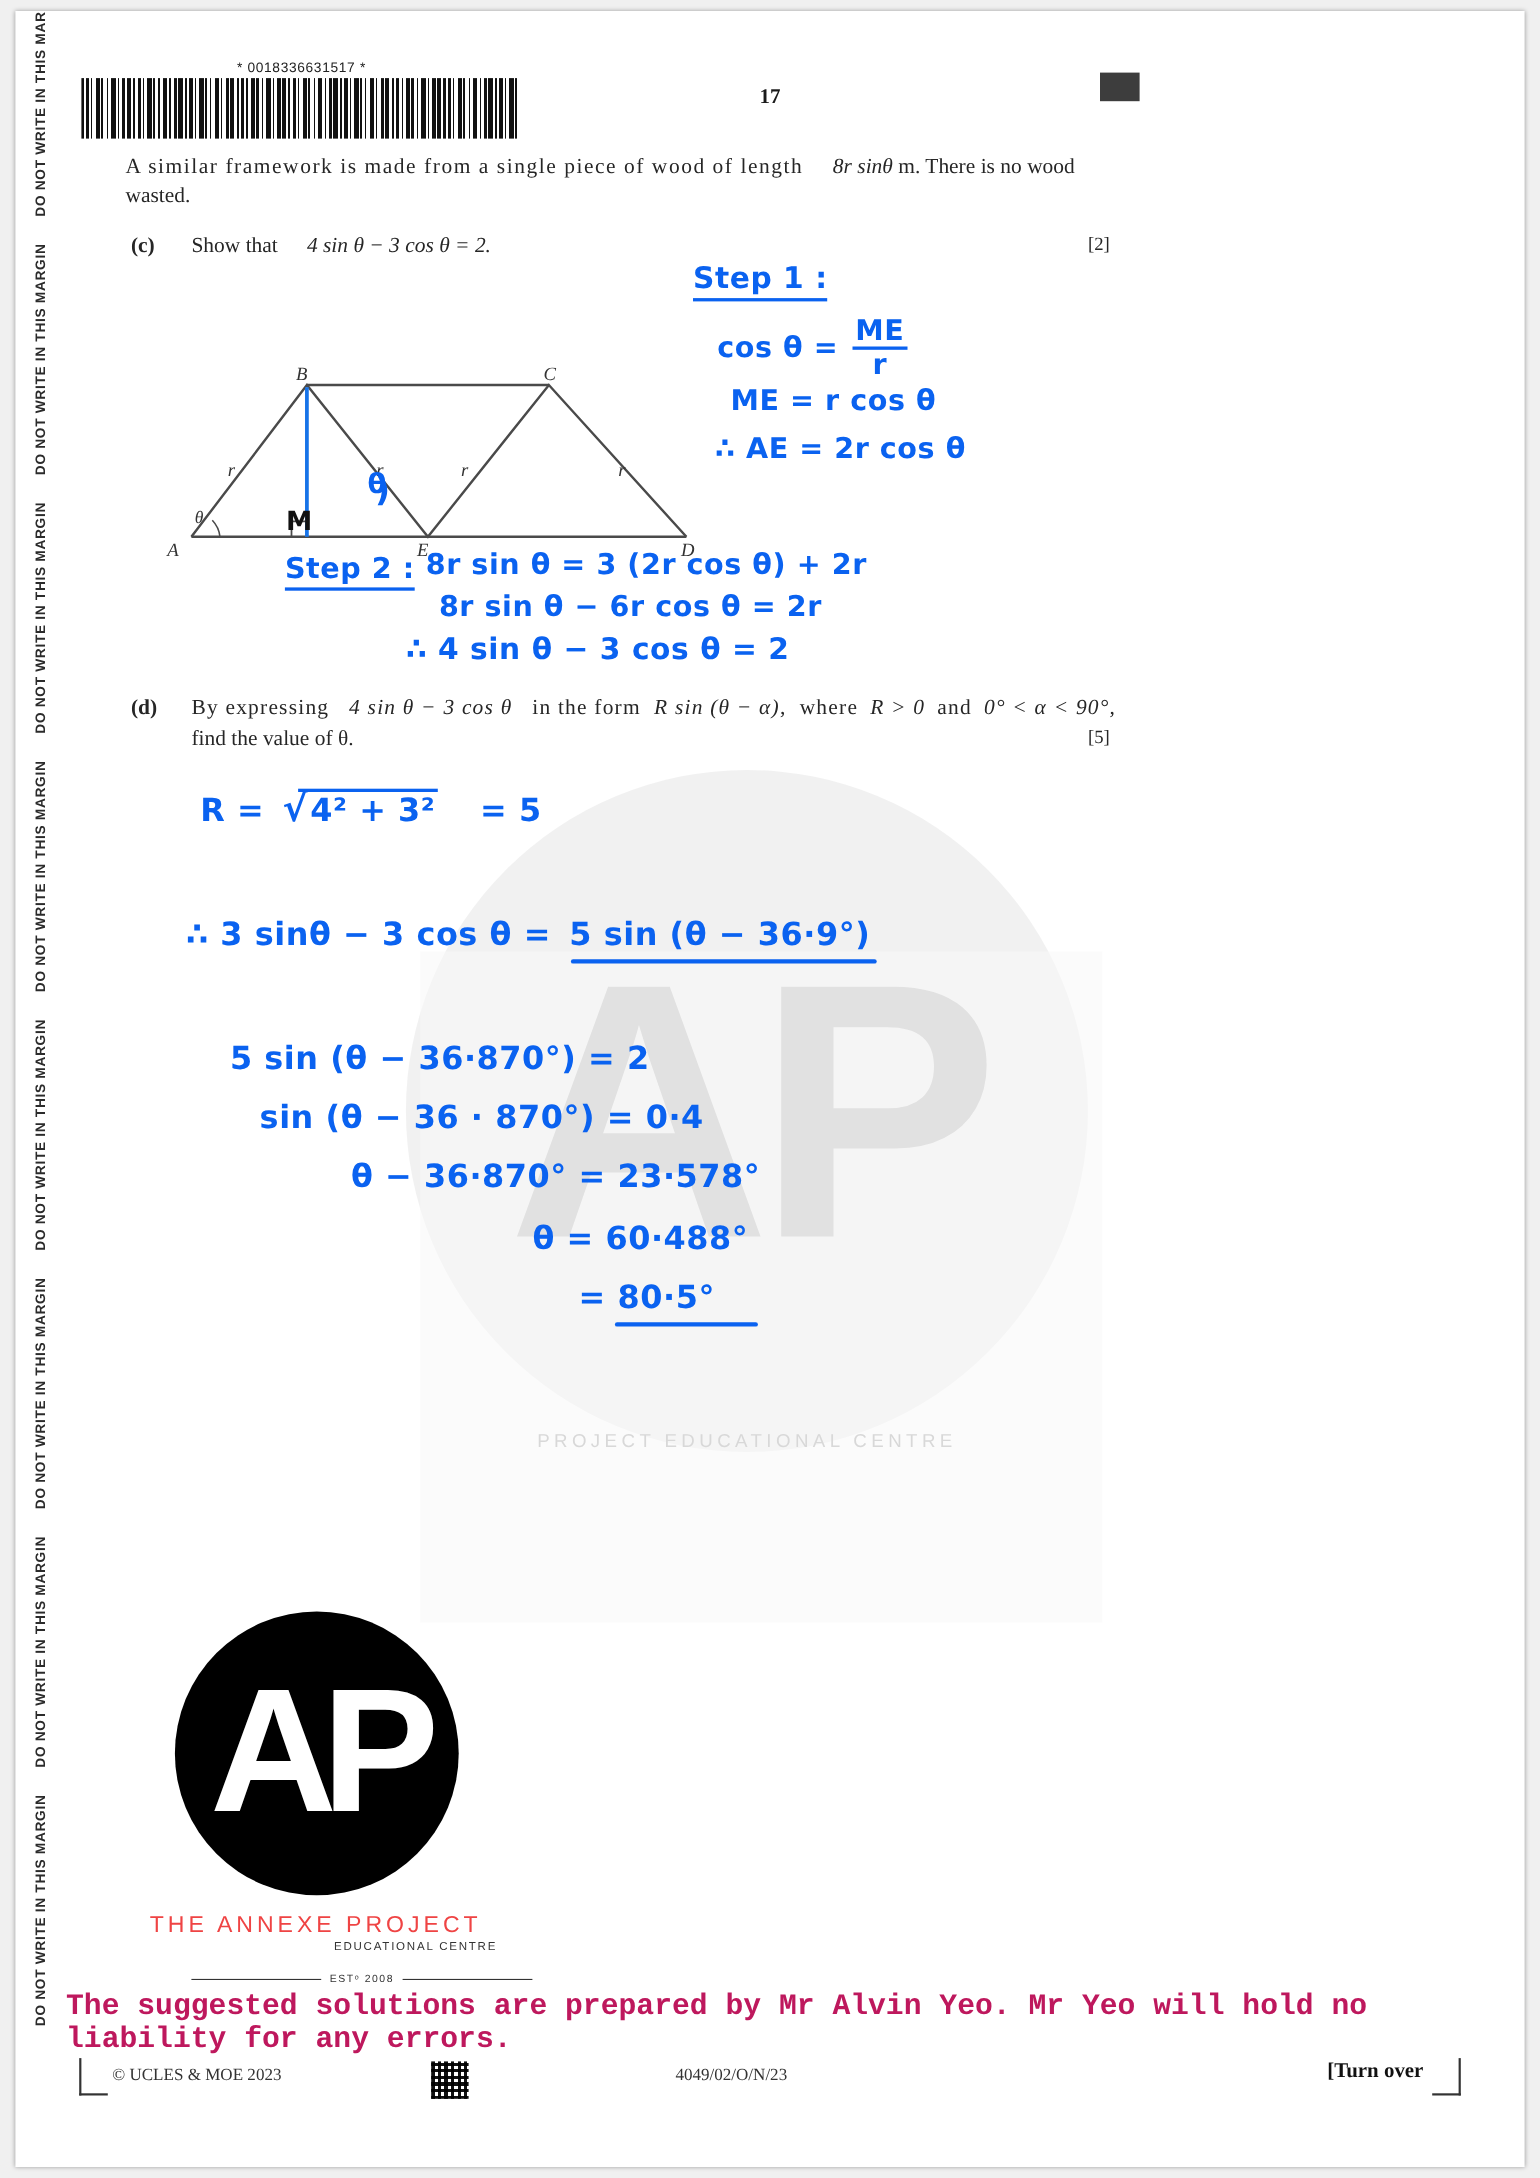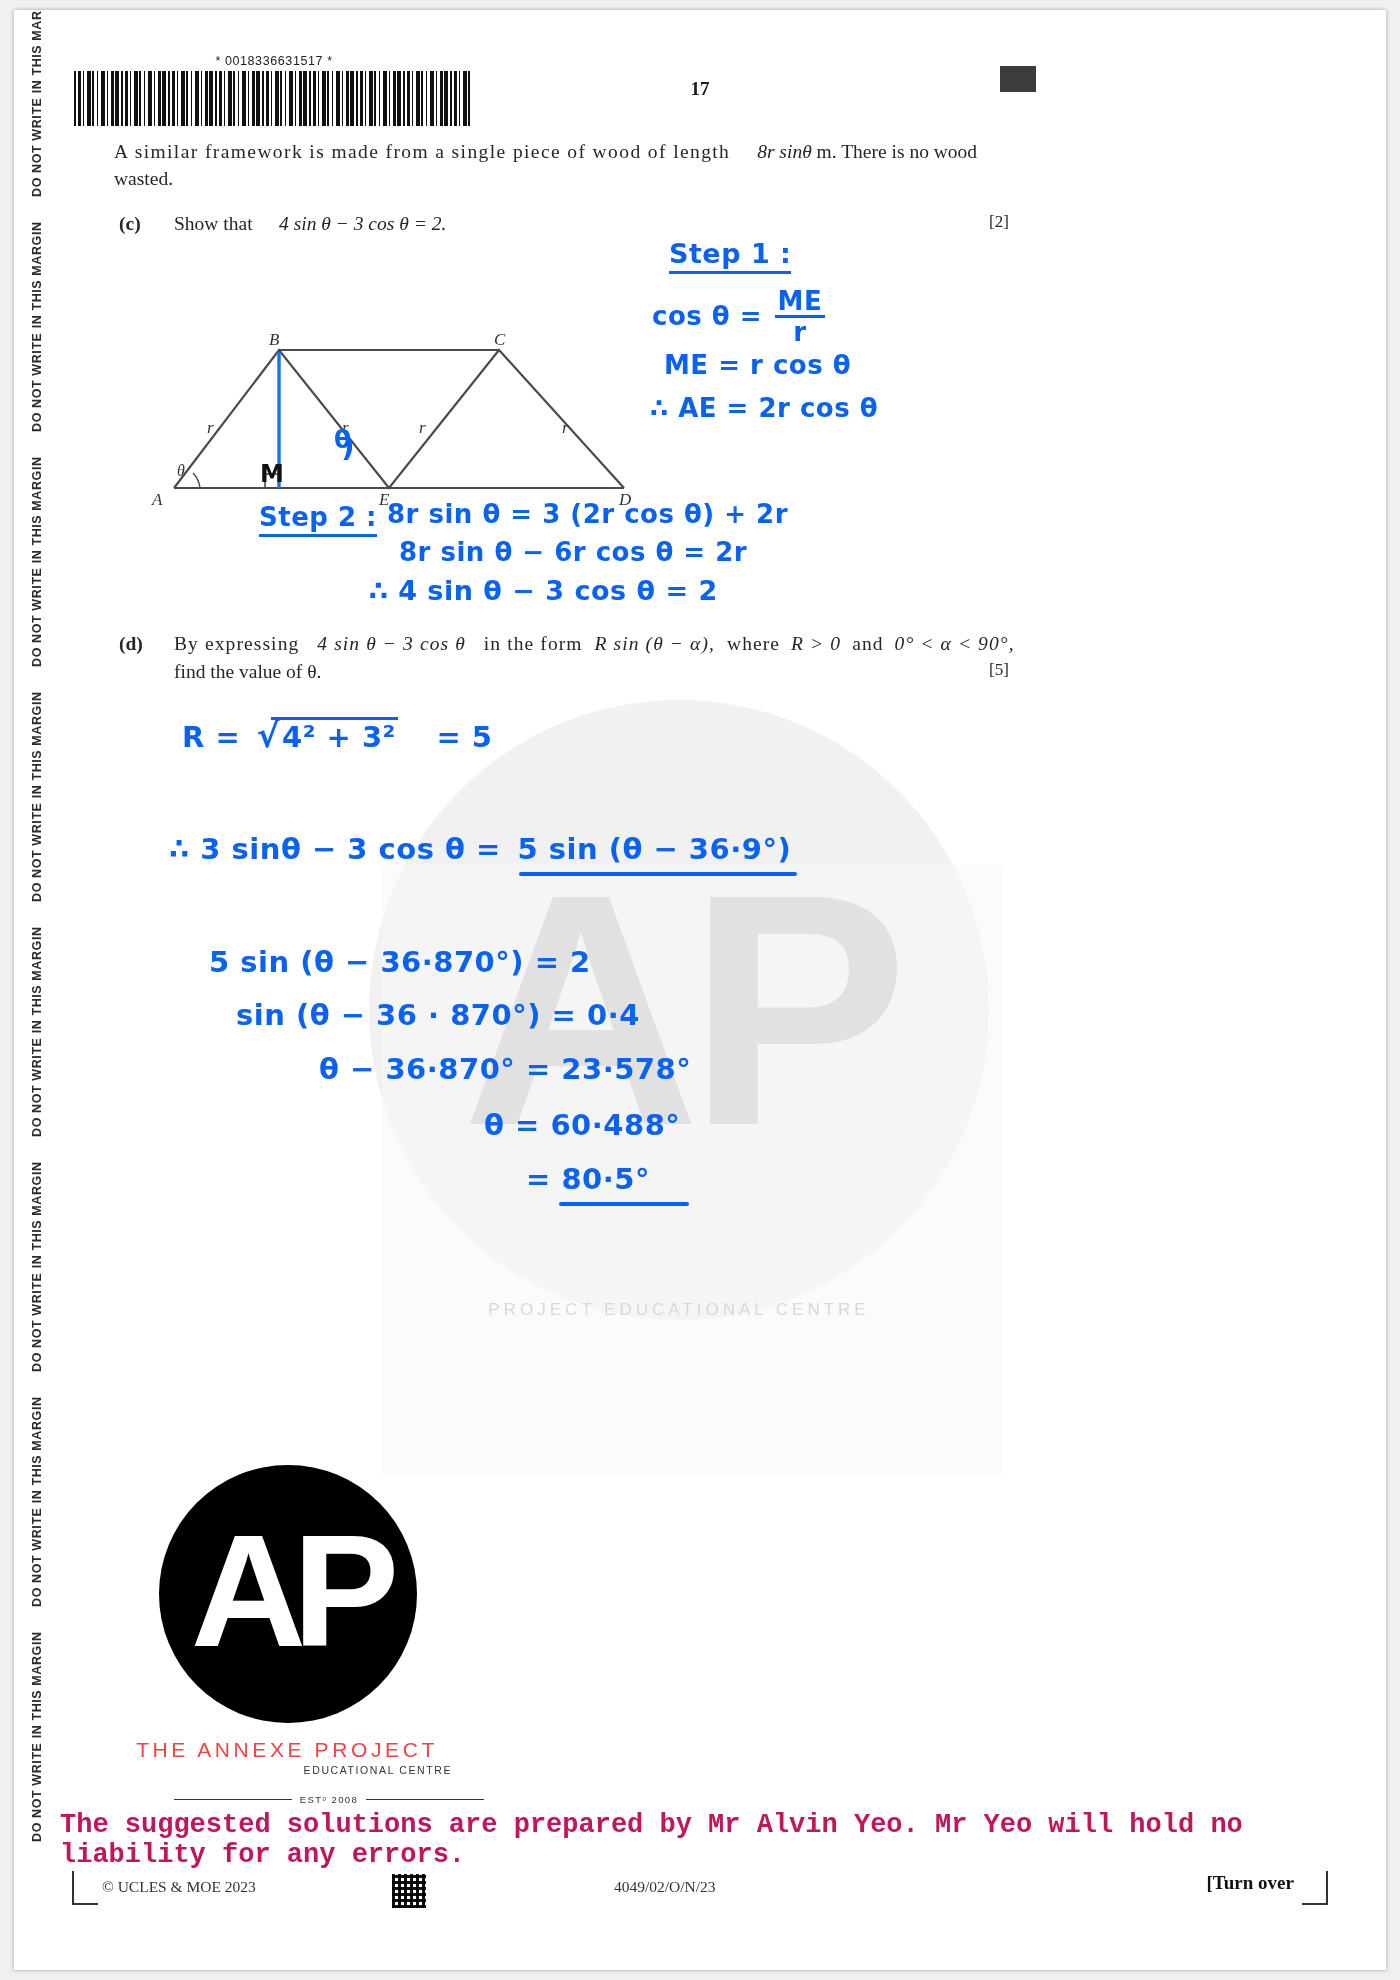--- a/index.html
+++ b/index.html
@@ -289,21 +289,21 @@
     <div class="dg-lbl" style="left:255px; top:78px;">r</div>
     <div class="dg-lbl" style="left:398px; top:78px;">r</div>
 
     <div class="dg-lbl" style="left:13px; top:122px; font-size:16px;">θ</div>
   </div>
 
   <div class="hw" style="left:320px; top:415px; font-size:25px;">θ</div>
   <div class="hw" style="left:327px; top:418px; font-size:30px; color:#0a62f0;">)</div>
   <div class="hw" style="left:246px; top:450px; font-size:24px; color:#111;">M</div>
 
-  <div class="hw hw-u" style="left:655px; top:228px; font-size:27px;">Step 1 :</div>
+  <div class="hw hw-u" style="left:616px; top:228px; font-size:27px;">Step 1 :</div>
 
   <div class="hw" style="left:638px; top:278px; font-size:26px;">
     <span>cos θ  =</span>
     <span class="frac">
       <span class="num">ME</span>
       <span class="den">r</span>
     </span>
   </div>
 
   <div class="hw" style="left:650px; top:340px; font-size:26px;">ME  =  r cos θ</div>

